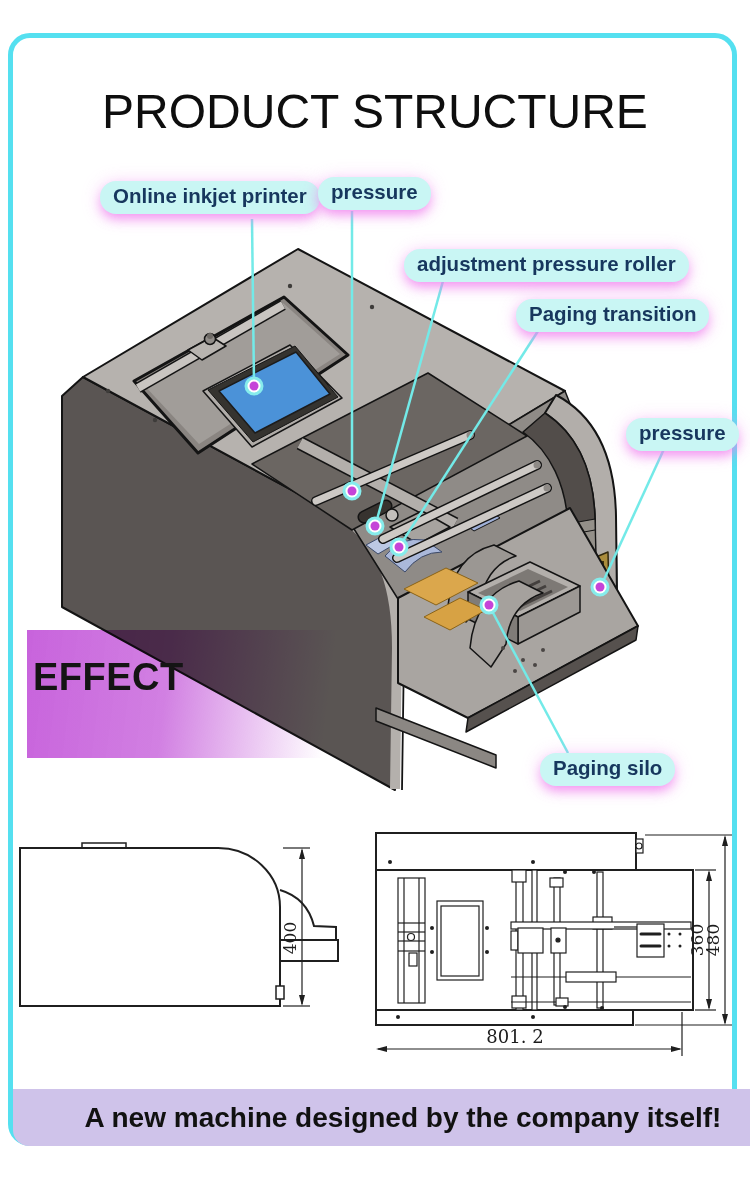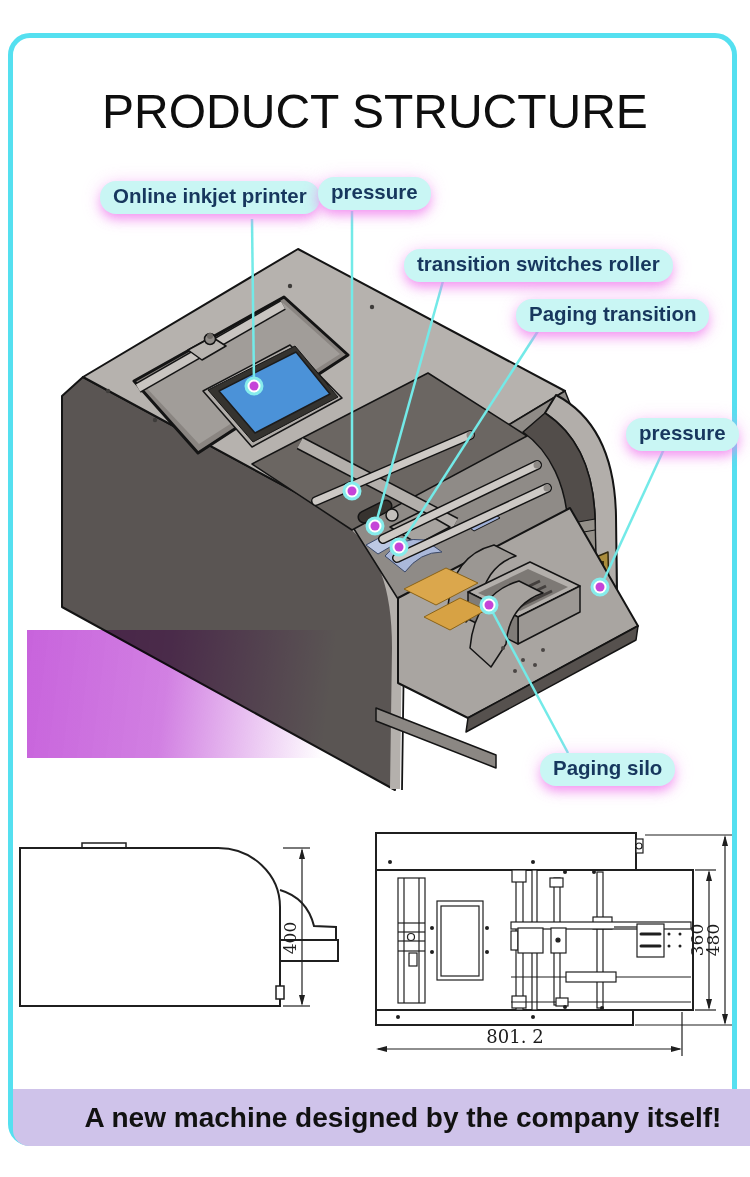--- a/index.html
+++ b/index.html
@@ -145,20 +145,21 @@
       <line x1="397" y1="558" x2="547" y2="488" stroke="#cdc9c5" stroke-width="7"></line>
       <circle cx="470" cy="435" r="3.5" fill="#8e8a86" stroke="none"></circle>
       <circle cx="537" cy="465" r="3.5" fill="#8e8a86" stroke="none"></circle>
       <circle cx="547" cy="488" r="3.5" fill="#8e8a86" stroke="none"></circle>
     </g>
   </g>
 </svg>
 
 <div class="purple-band"></div>
 <div class="effect-text">
+  <div>EFFECT</div>
 </div>
 
 <svg class="overlay" viewBox="0 0 750 820" xmlns="http://www.w3.org/2000/svg">
   <g stroke="#73eae8" stroke-width="2.5">
     <line x1="252" y1="219" x2="254" y2="383"></line>
     <line x1="352" y1="211" x2="352" y2="488"></line>
     <line x1="443" y1="281" x2="376" y2="523"></line>
     <line x1="538" y1="331" x2="401" y2="544"></line>
     <line x1="664" y1="449" x2="602" y2="584"></line>
     <line x1="568" y1="753" x2="491" y2="609"></line>
@@ -186,21 +187,21 @@
       </g>
     <g>
         <circle cx="489" cy="605" r="8" fill="#ffffff" stroke="#86ecec" stroke-width="3"></circle>
         <circle cx="489" cy="605" r="4.5" fill="#c544d8"></circle>
       </g>
   </g>
 </svg>
 
 <div class="callout" style="left:100px;top:181px;">Online inkjet printer</div>
 <div class="callout" style="left:318px;top:177px;">pressure</div>
-<div class="callout" style="left:404px;top:249px;">transition switches roller</div>
+<div class="callout" style="left:404px;top:249px;">adjustment pressure roller</div>
 <div class="callout" style="left:516px;top:299px;">Paging transition</div>
 <div class="callout" style="left:626px;top:418px;">pressure</div>
 <div class="callout" style="left:540px;top:753px;">Paging silo</div>
 
 <svg class="drawings" viewBox="0 820 750 260" xmlns="http://www.w3.org/2000/svg">
   <g fill="#ffffff" stroke="#1f1f1f">
     <rect x="82" y="843" width="44" height="5" stroke-width="1.5"></rect>
     <path d="M20,848 H217 A62,59 0 0 1 280,907 V1006 H20 Z" stroke-width="2"></path>
     <path d="M280,890 Q307,898 314,926 L336,927 V940" fill="none" stroke-width="2"></path>
     <rect x="280" y="940" width="58" height="21" stroke-width="2"></rect>

